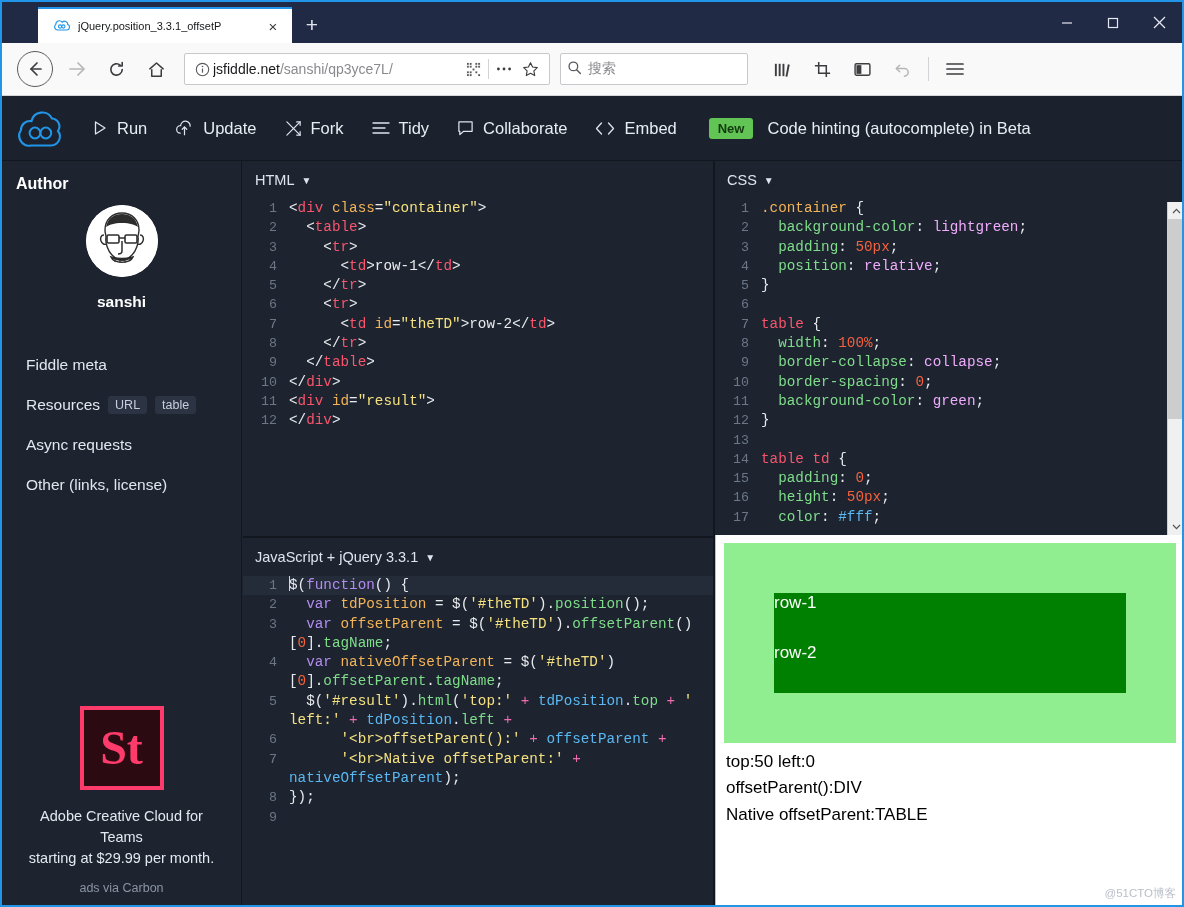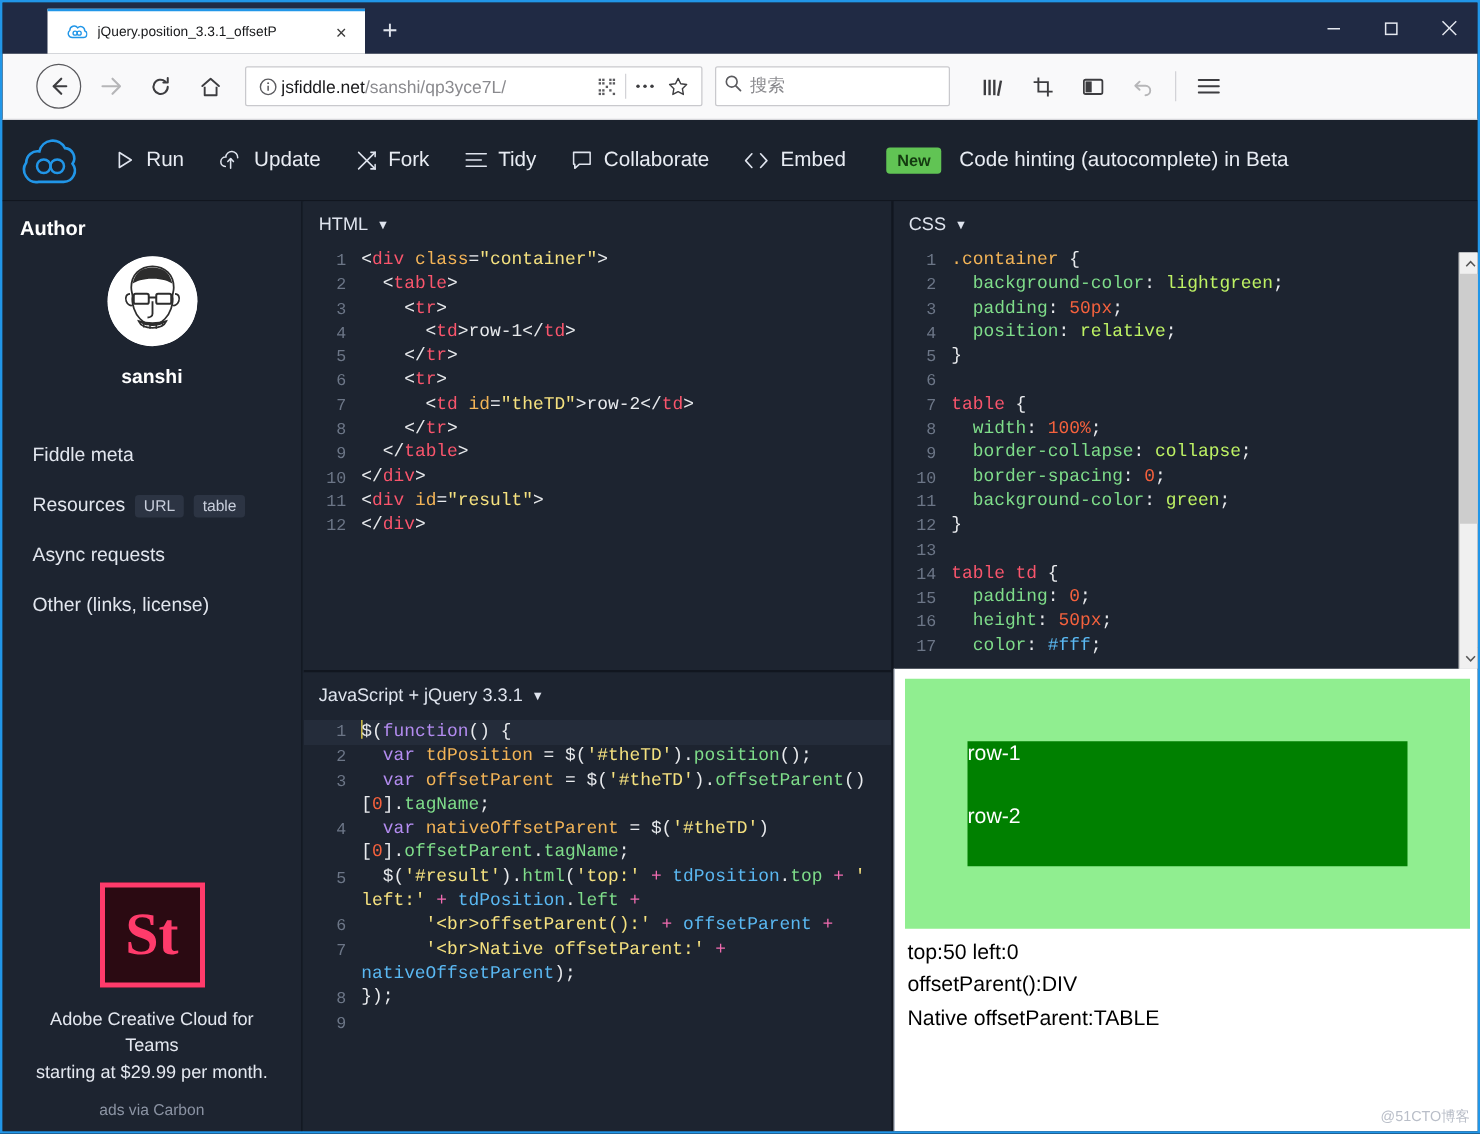--- a/index.html
+++ b/index.html
@@ -54,21 +54,21 @@
   .win-controls { margin-left: auto; display: flex; height: 41px; }
   .win-btn {
     width: 46px; height: 41px; display: flex; align-items: center; justify-content: center;
     color: #e4e8f0;
   }
 
   
   .navbar {
     position: absolute; left: 0; top: 41px; width: 1180px; height: 53px;
     background: #f9f9fa;
-    display: flex; align-items: center; padding: 0 24px;
+    display: flex; align-items: center; padding: 0 12px;
     border-bottom: 1px solid #d7d7db;
   }
   .nav-btn {
     width: 34px; height: 34px; margin: 0 3px;
     display: flex; align-items: center; justify-content: center;
     color: #3d3d40; flex: 0 0 auto;
   }
   .nav-btn.back { width: 36px; height: 36px; border: 1.6px solid #5a5a5e; border-radius: 50%; }
   .nav-btn.disabled { color: #b6b6b8; }
   .urlbar {
@@ -172,21 +172,21 @@
 
   
   .t-punct  { color: #e8eaed; }
   .t-tag    { color: #f9556c; }
   .t-attr   { color: #f3b457; }
   .t-str    { color: #f5e17f; }
   .t-txt    { color: #e8eaed; }
   .t-sel    { color: #f9556c; }
   .t-cls    { color: #f3b457; }
   .t-prop   { color: #7fdd8a; }
-  .t-val    { color: #bef264; }
+  .t-val    { color: #f0abfc; }
   .t-num    { color: #f4613d; }
   .t-kw     { color: #b38cf0; }
   .t-var    { color: #f3b457; }
   .t-fn     { color: #7fdd8a; }
   .t-ident  { color: #5ab8f2; }
   .t-op     { color: #f06bb0; }
   .t-dollar { color: #e8eaed; }
 
   .hsplit { position: absolute; background: #11161f; }
 

